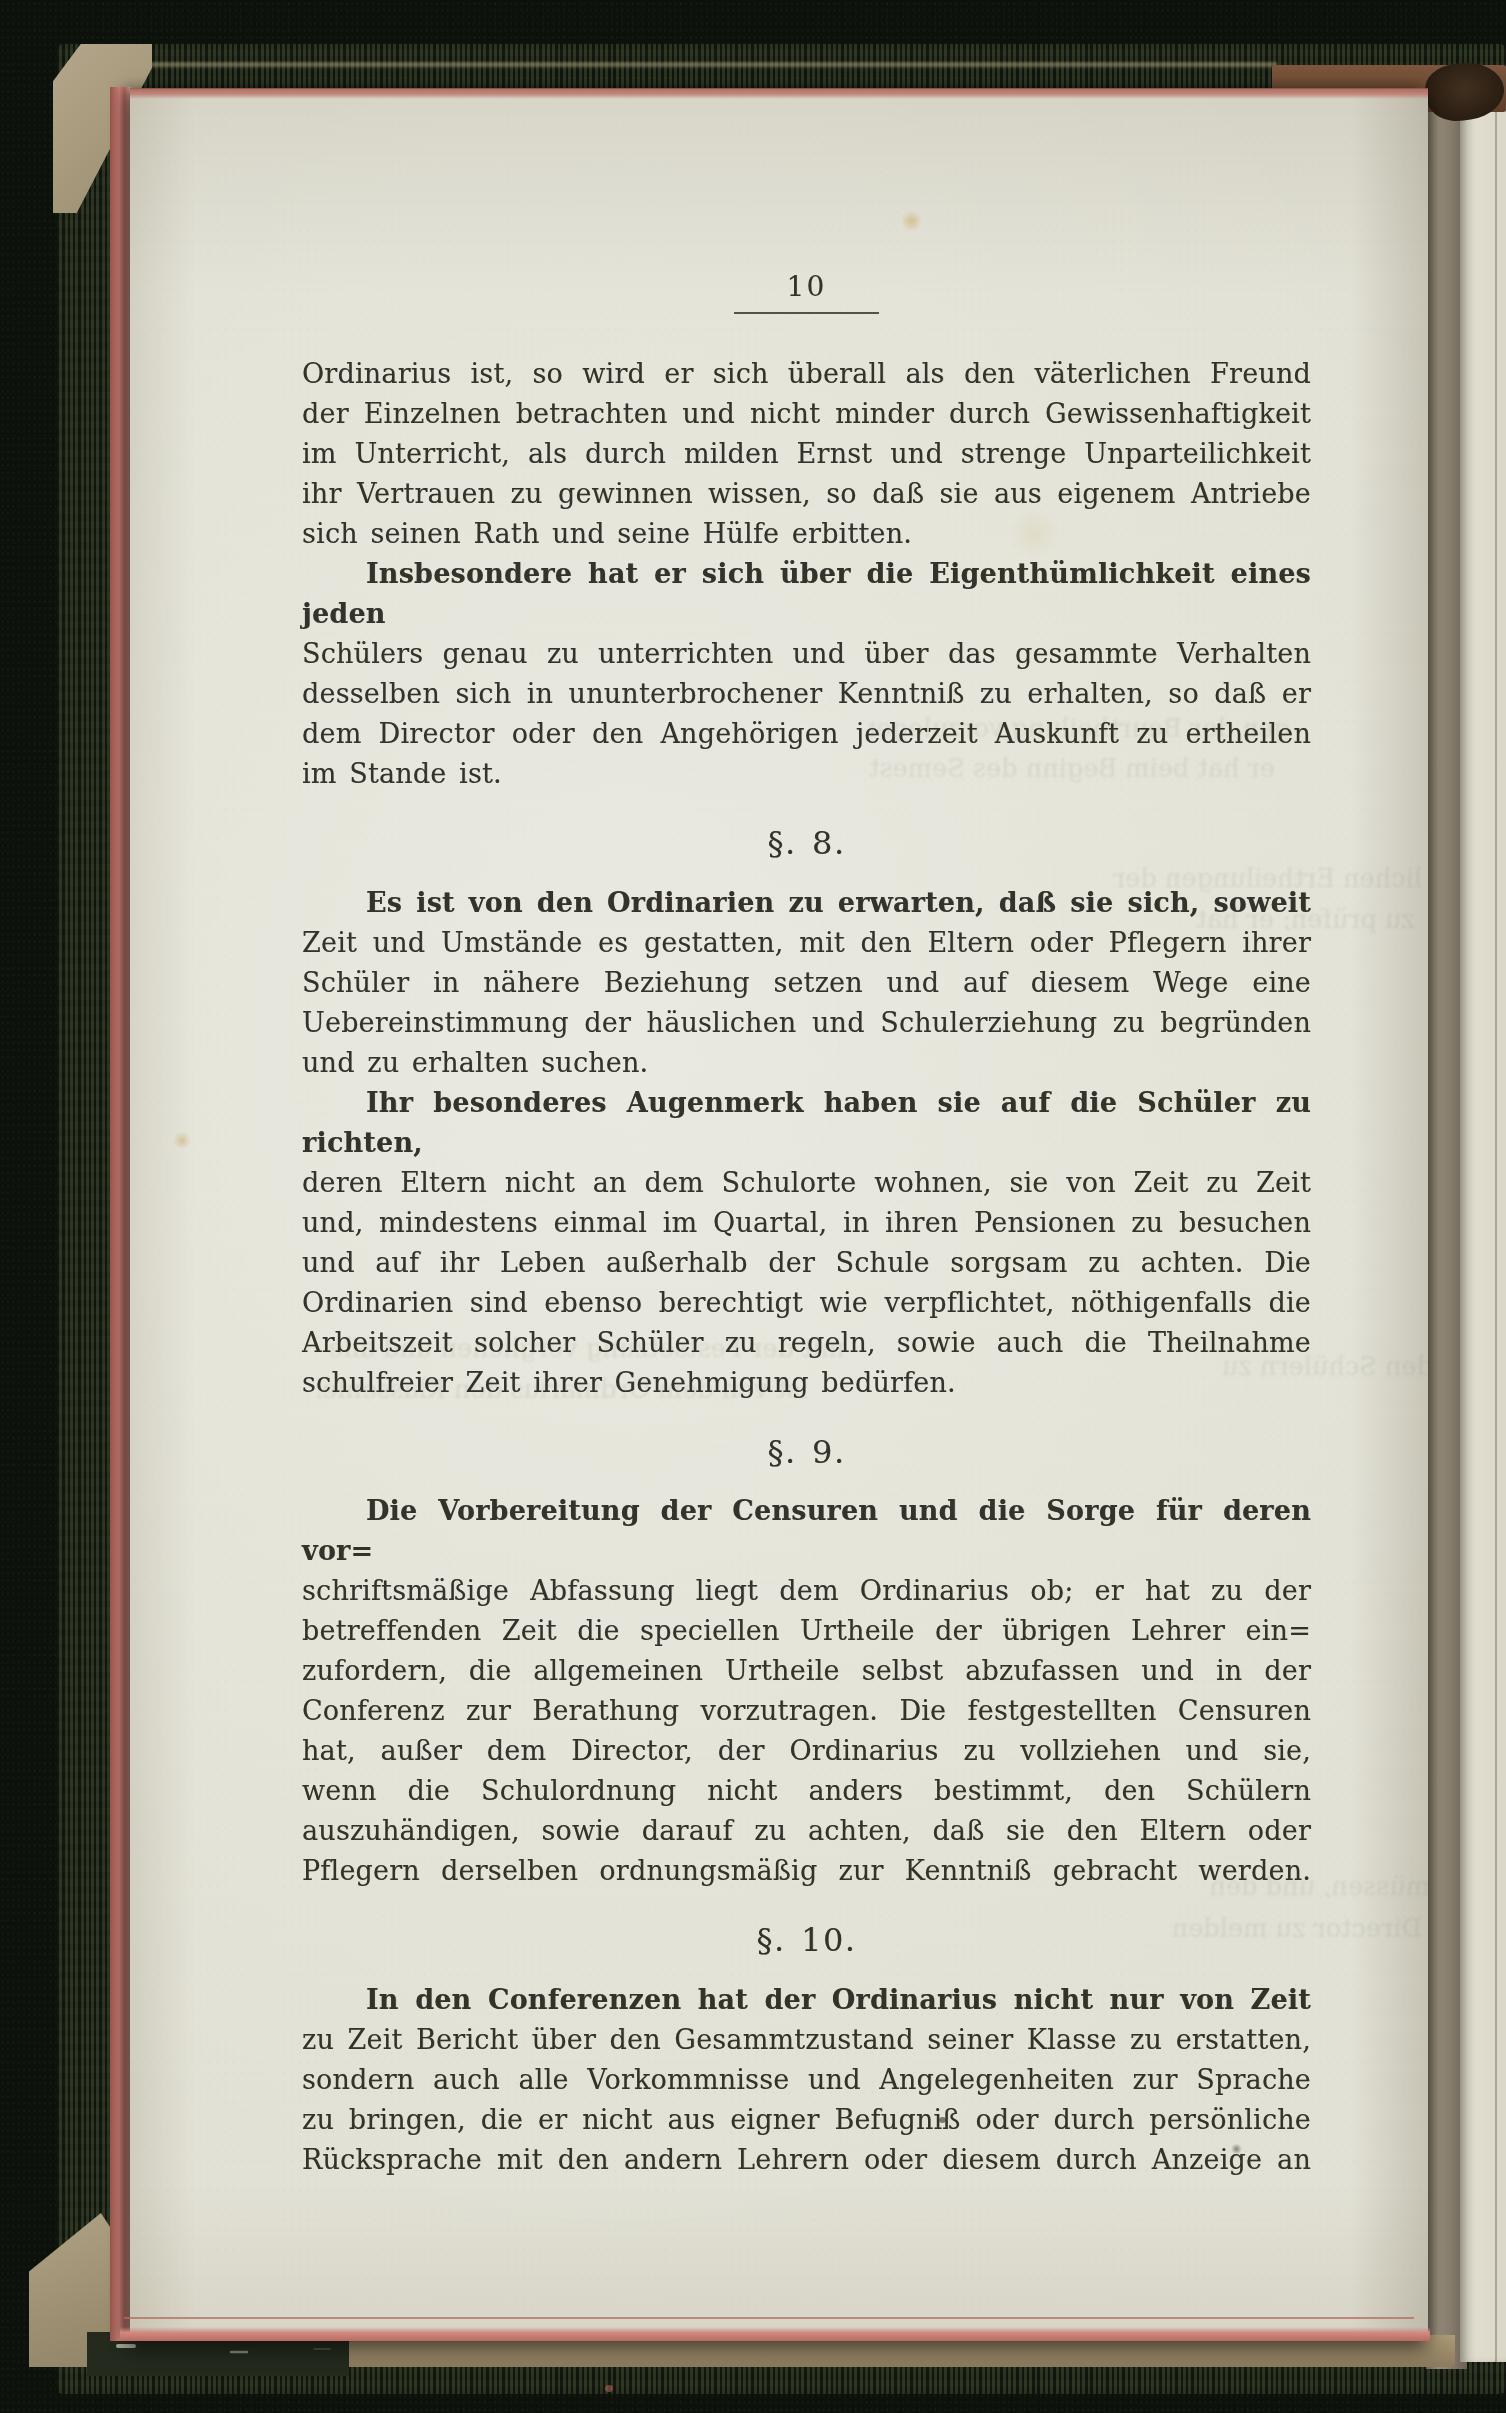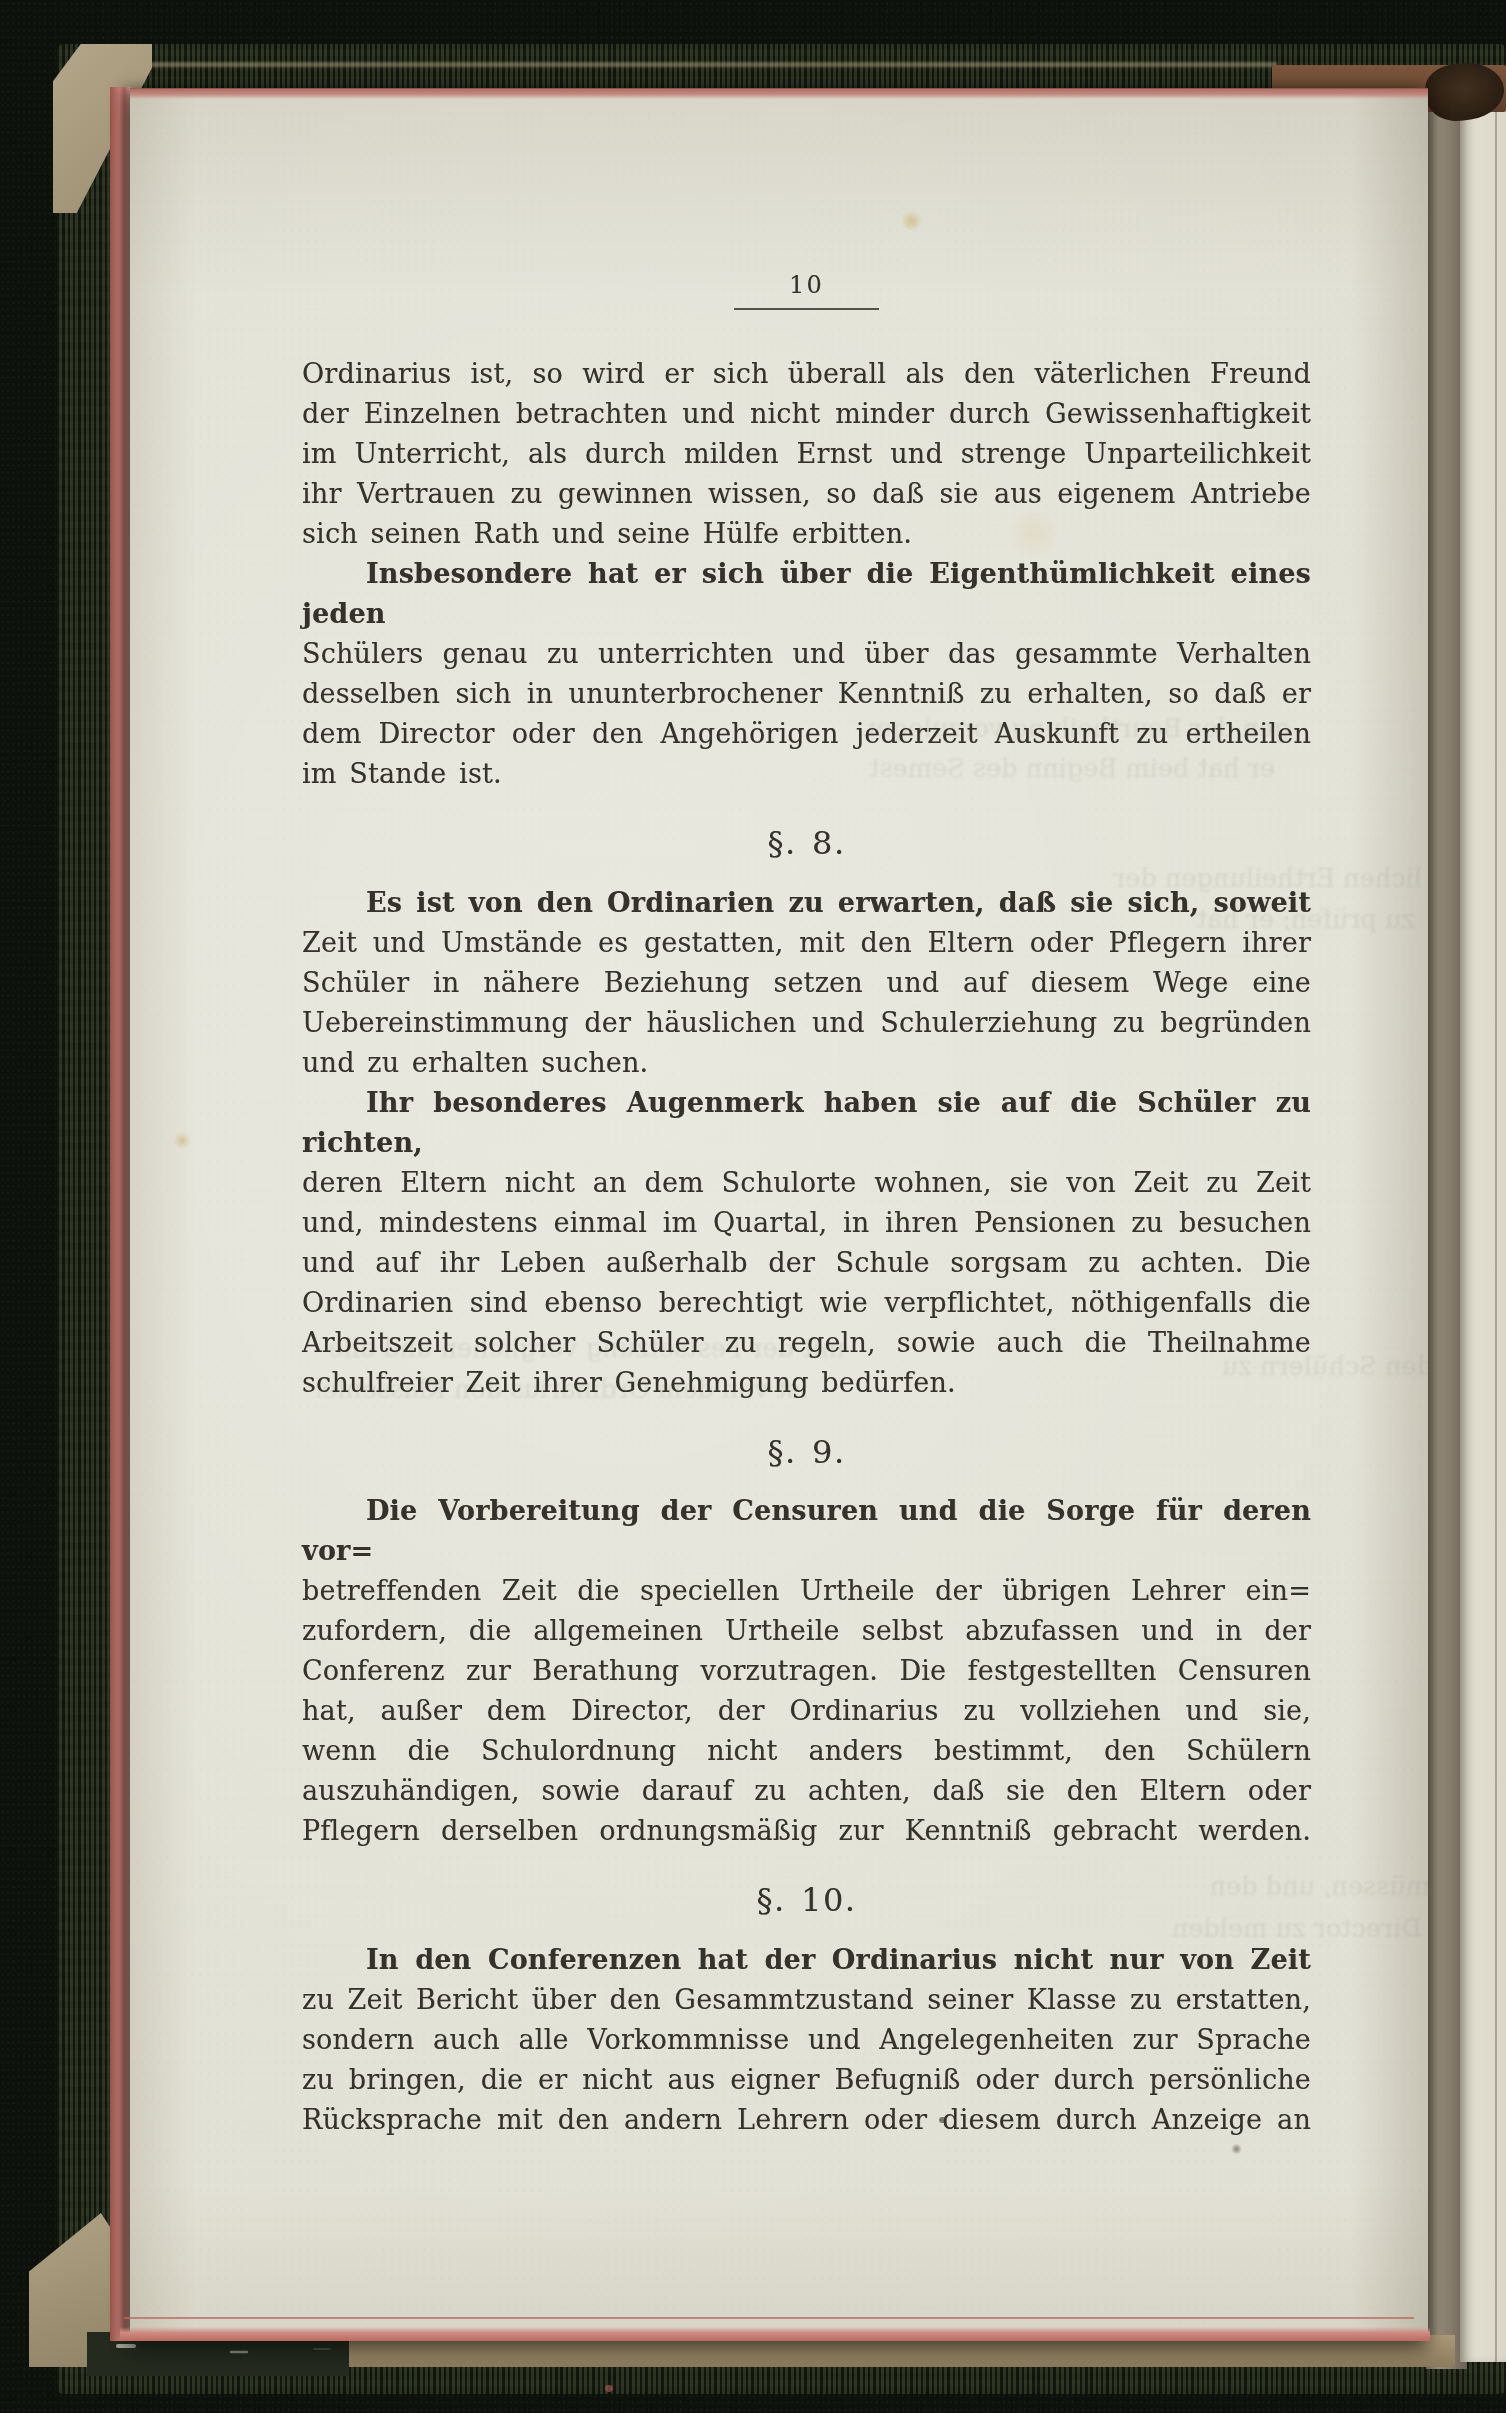--- a/index.html
+++ b/index.html
@@ -102,21 +102,21 @@
   }
   .red-thread{
     position:absolute;left:-6px;top:2228px;width:1290px;height:2.3px;
     background:rgba(190,104,94,.75);
   }
   
   .ink{color:#34322b;text-shadow:0.3px 0.3px 0.5px rgba(52,50,43,.35);}
   .number-block{
     position:absolute;left:172px;top:184px;width:1009px;text-align:center;
   }
-  .page-number{font-size:24px;letter-spacing:2.3px;line-height:1;}
+  .page-number{font-size:28px;letter-spacing:2.3px;line-height:1;}
   .number-rule{width:145px;height:2.3px;background:#3c392f;margin:10.5px auto 0 auto;opacity:.85;}
   #text-flow{
     position:absolute;left:172px;top:265px;width:1009px;
     font-size:27px;line-height:40px;word-spacing:3.8px;letter-spacing:0.2px;
   }
   .para{margin:0;}
   .line{text-align:justify;text-align-last:justify;white-space:normal;}
   .para.short-last .line:last-child{text-align-last:left;}
   .para.indent .line:first-child{text-indent:64px;font-weight:bold;}
   .heading{
@@ -221,20 +221,21 @@
         <div class="line">deren Eltern nicht an dem Schulorte wohnen, sie von Zeit zu Zeit</div>
         <div class="line">und, mindestens einmal im Quartal, in ihren Pensionen zu besuchen</div>
         <div class="line">und auf ihr Leben außerhalb der Schule sorgsam zu achten.  Die</div>
         <div class="line">Ordinarien sind ebenso berechtigt wie verpflichtet, nöthigenfalls die</div>
         <div class="line">Arbeitszeit solcher Schüler zu regeln, sowie auch die Theilnahme</div>
         <div class="line">schulfreier Zeit ihrer Genehmigung bedürfen.</div>
       </div>
       <div class="heading">§. 9.</div>
       <div class="para indent">
         <div class="line">Die Vorbereitung der Censuren und die Sorge für deren vor=</div>
+        <div class="line">schriftsmäßige Abfassung liegt dem Ordinarius ob; er hat zu der</div>
         <div class="line">betreffenden Zeit die speciellen Urtheile der übrigen Lehrer ein=</div>
         <div class="line">zufordern, die allgemeinen Urtheile selbst abzufassen und in der</div>
         <div class="line">Conferenz zur Berathung vorzutragen.  Die festgestellten Censuren</div>
         <div class="line">hat, außer dem Director, der Ordinarius zu vollziehen und sie,</div>
         <div class="line">wenn die Schulordnung nicht anders bestimmt, den Schülern</div>
         <div class="line">auszuhändigen, sowie darauf zu achten, daß sie den Eltern oder</div>
         <div class="line">Pflegern derselben ordnungsmäßig zur Kenntniß gebracht werden.</div>
       </div>
       <div class="heading">§. 10.</div>
       <div class="para indent">

